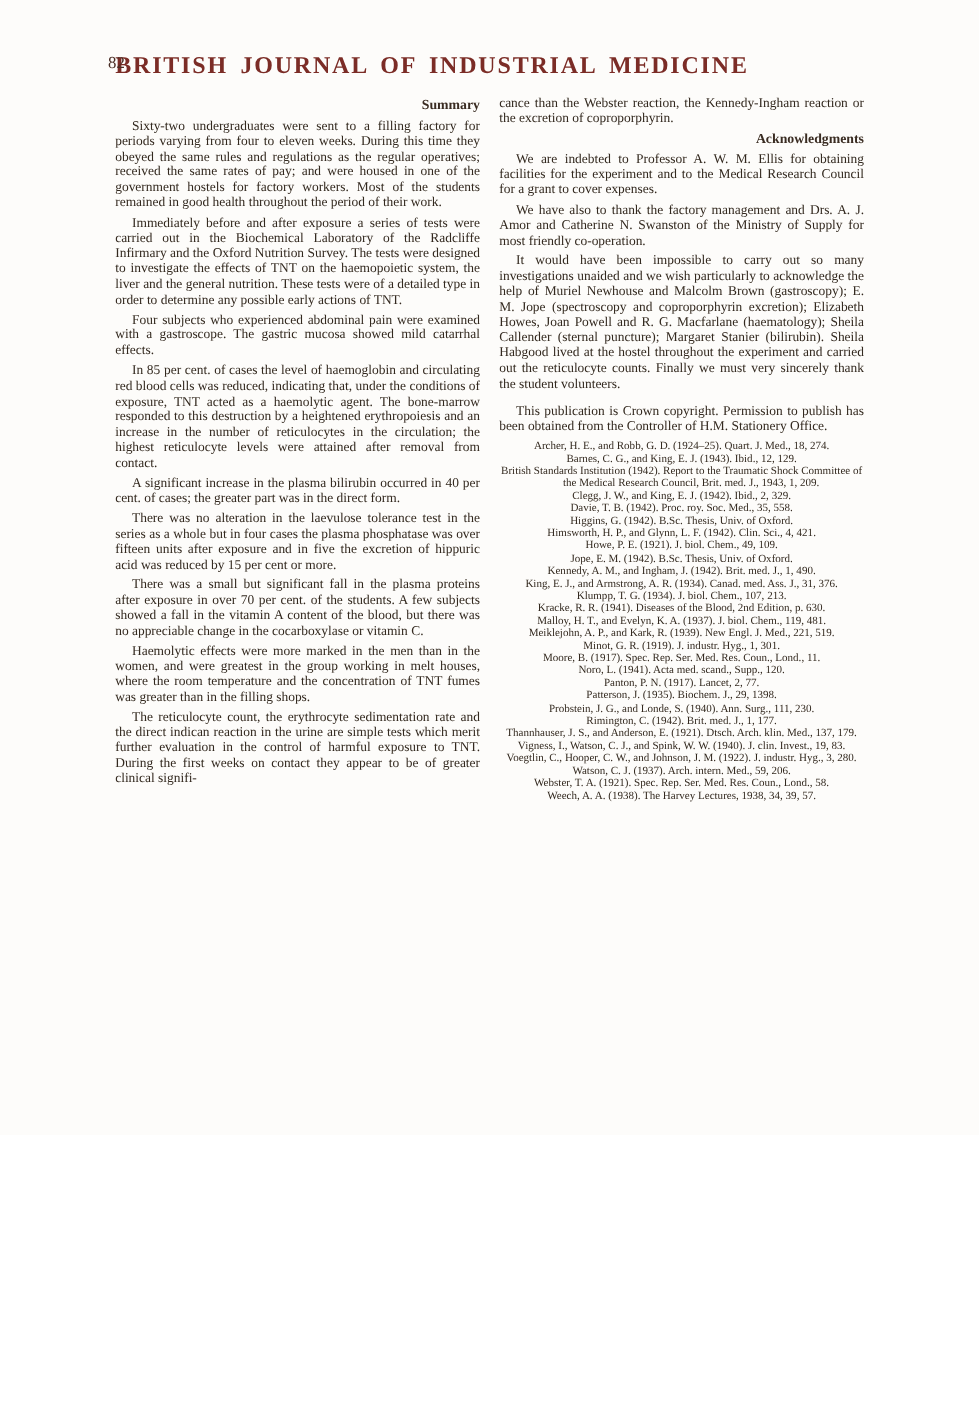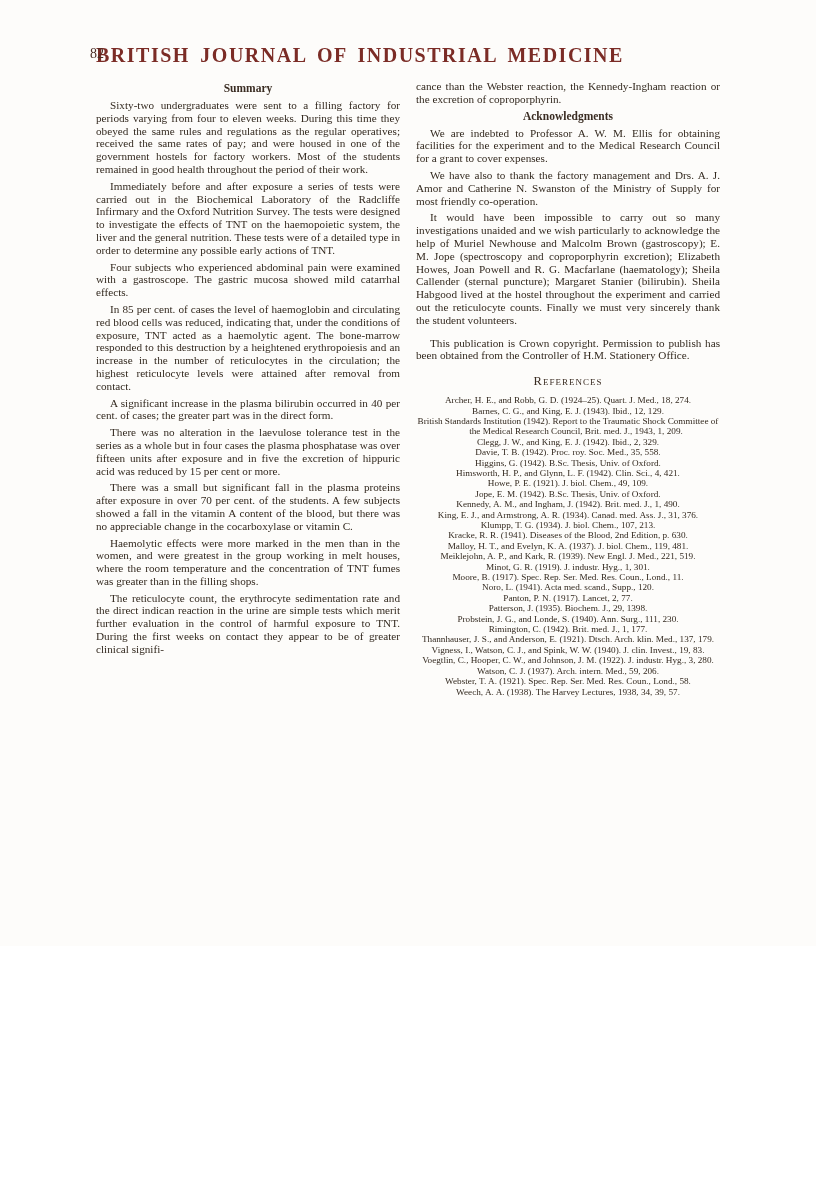--- a/index.html
+++ b/index.html
@@ -42,21 +42,21 @@
   .columns {
     display: flex;
     gap: 16px;
   }
   .col {
     width: 304px;
     box-sizing: border-box;
   }
   .section-heading {
     margin: 2px 0 5px 0;
-    text-align: center;
+    text-align: right;
     font-size: 11.5px;
     font-weight: 700;
     color: #3a2c22;
   }
   .para {
     margin: 0 0 4px 0;
     font-size: 11.2px;
     line-height: 12.8px;
     text-align: justify;
     text-indent: 14px;
@@ -134,21 +134,20 @@
 
           <p class="para">We are indebted to Professor A. W. M. Ellis for obtaining facilities for the experiment and to the Medical Research Council for a grant to cover expenses.</p>
 
           <p class="para">We have also to thank the factory management and Drs. A. J. Amor and Catherine N. Swanston of the Ministry of Supply for most friendly co-operation.</p>
 
           <p class="para">It would have been impossible to carry out so many investigations unaided and we wish particularly to acknowledge the help of Muriel Newhouse and Malcolm Brown (gastroscopy);  E. M. Jope (spectroscopy and coproporphyrin excretion); Elizabeth Howes, Joan Powell and R. G. Macfarlane (haematology); Sheila Callender (sternal puncture); Margaret Stanier (bilirubin).  Sheila Habgood lived at the hostel throughout the experiment and carried out the reticulocyte counts.  Finally we must very sincerely thank the student volunteers.</p>
         </div>
 
       <p class="para spaced">This publication is Crown copyright.  Permission to publish has been obtained from the Controller of H.M. Stationery Office.</p>
 
-      <h2 class="references-heading">References</h2>
       <div class="refs">
 
           <p class="ref">Archer, H. E., and Robb, G. D. (1924–25).  Quart. J. Med., 18, 274.</p>
 
           <p class="ref">Barnes, C. G., and King, E. J. (1943).  Ibid., 12, 129.</p>
 
           <p class="ref">British Standards Institution (1942).  Report to the Traumatic Shock Committee of the Medical Research Council, Brit. med. J., 1943, 1, 209.</p>
 
           <p class="ref">Clegg, J. W., and King, E. J. (1942).  Ibid., 2, 329.</p>
 

